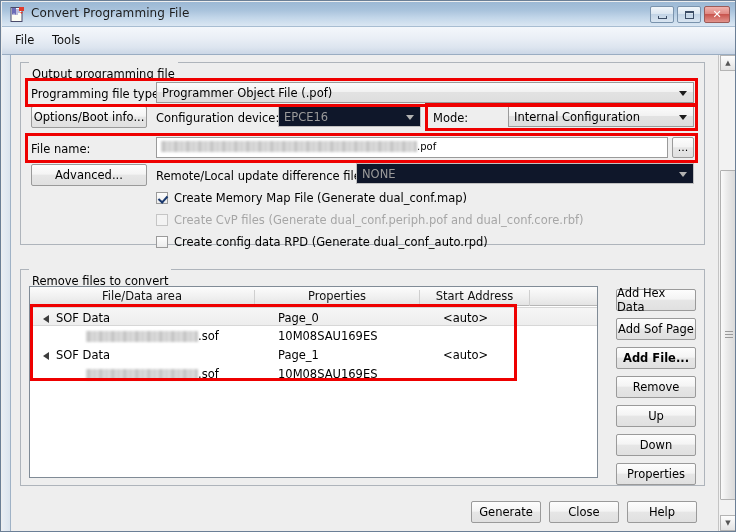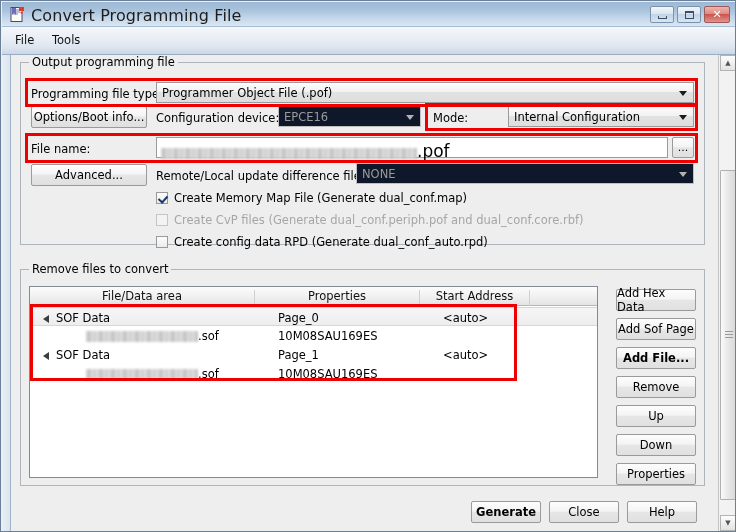--- a/index.html
+++ b/index.html
@@ -26,21 +26,21 @@
     width: 734px; height: 25px;
     background: linear-gradient(to bottom, #9cb8d4 0%, #a9c3dc 35%, #c2d6e9 65%, #dbe7f3 100%);
     border-bottom: 1px solid #a8bdd2;
   }
   #title-icon {
     position: absolute; left: 7px; top: 4px;
     width: 17px; height: 17px;
   }
   #title-text {
     position: absolute; left: 29px; top: 4px;
-    font-size: 16px; color: #1d1d1d;
+    font-size: 12px; color: #1d1d1d;
     white-space: nowrap;
     letter-spacing: .1px;
   }
   .wbtn {
     position: absolute; top: 4px;
     width: 24px; height: 17px;
     border: 1px solid #7a93ad;
     border-radius: 2px;
     background: linear-gradient(to bottom, #f2f6fa 0%, #dbe6f1 45%, #c3d4e6 50%, #d9e5f1 100%);
   }
@@ -144,21 +144,21 @@
 
   
   .group {
     position: absolute;
     border: 1px solid #aeb4bb;
     background: #eeeeee;
   }
   .group-title {
     position: absolute; top: -8px; left: 8px;
     background: #eeeeee;
-    padding: 0 3px;
+    padding: 12px 3px;
     font-size: 11.5px; color: #000;
     white-space: nowrap;
   }
   #grp-output { left: 19px; top: 61px; width: 685px; height: 183px; }
   #grp-input  { left: 19px; top: 268px; width: 685px; height: 217px; }
 
   
   .lbl { position: absolute; font-size: 11.5px; color: #000; white-space: nowrap; }
 
   .combo {
@@ -191,21 +191,21 @@
   }
   .btn.small { font-size: 11px; }
 
   .txtfield {
     position: absolute; height: 21px;
     border: 1px solid #9a9a9a;
     background: #ffffff;
   }
   .txtfield .tval {
     position: absolute; left: 4px; top: 3px;
-    font-size: 17px; color: #000; white-space: nowrap;
+    font-size: 10px; color: #000; white-space: nowrap;
   }
 
   .redact {
     display: inline-block;
     vertical-align: -2px;
     height: 11px;
     background: repeating-linear-gradient(90deg,#d4d4d4 0px,#bfbfbf 3px,#dadada 6px,#cccccc 9px,#e2e2e2 12px);
     filter: blur(1.3px);
     opacity: .95;
   }
@@ -268,21 +268,21 @@
   }
 
   
   .redbox {
     position: absolute;
     border: 3px solid #ee0000;
     pointer-events: none;
   }
 
   
-  #btn-generate { left: 470px; top: 500px; width: 70px; font-weight: bold; }
+  #btn-generate { left: 470px; top: 500px; width: 70px; }
   #btn-close-b  { left: 548px; top: 500px; width: 70px; }
   #btn-help     { left: 626px; top: 500px; width: 70px; }
 </style>
 </head>
 <body>
 
 <div id="window">
 
   <div id="titlebar">
     <svg id="title-icon" viewBox="0 0 17 17">

